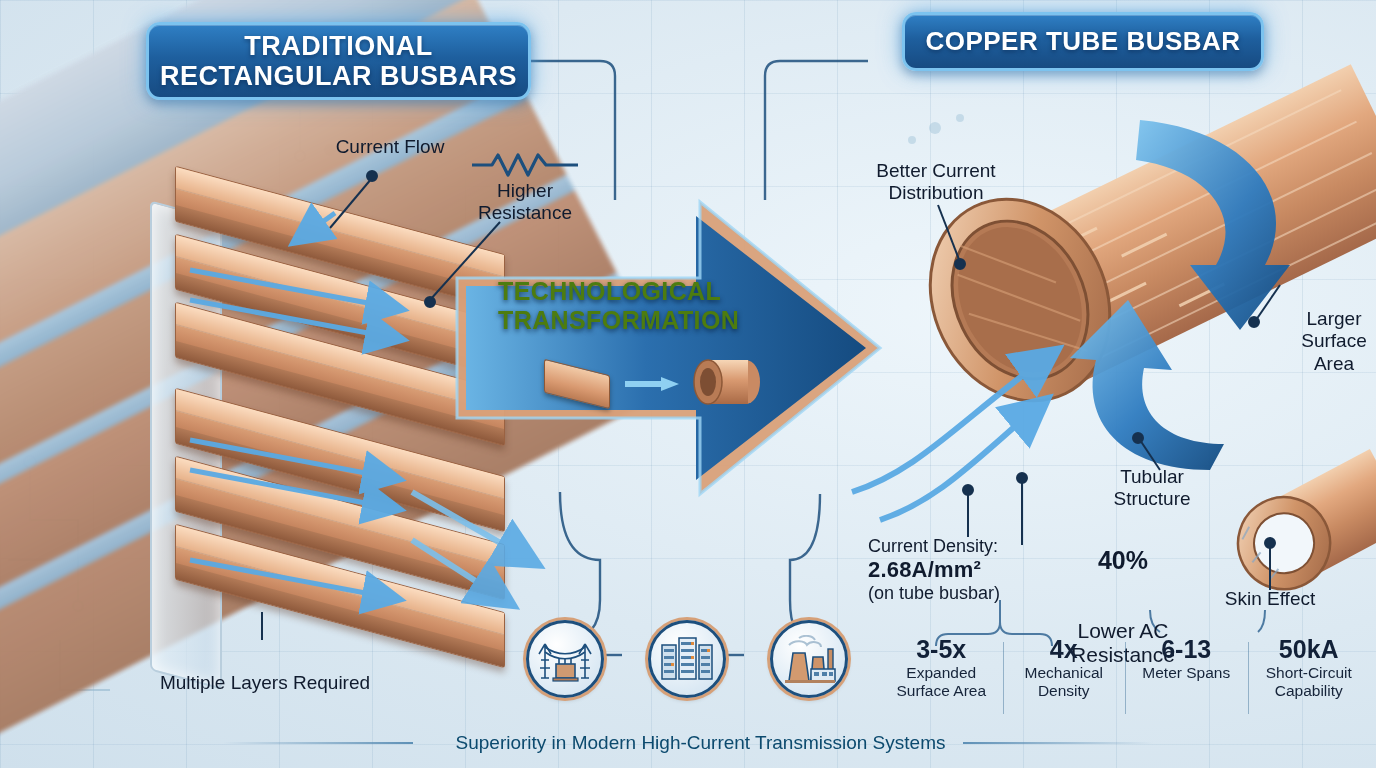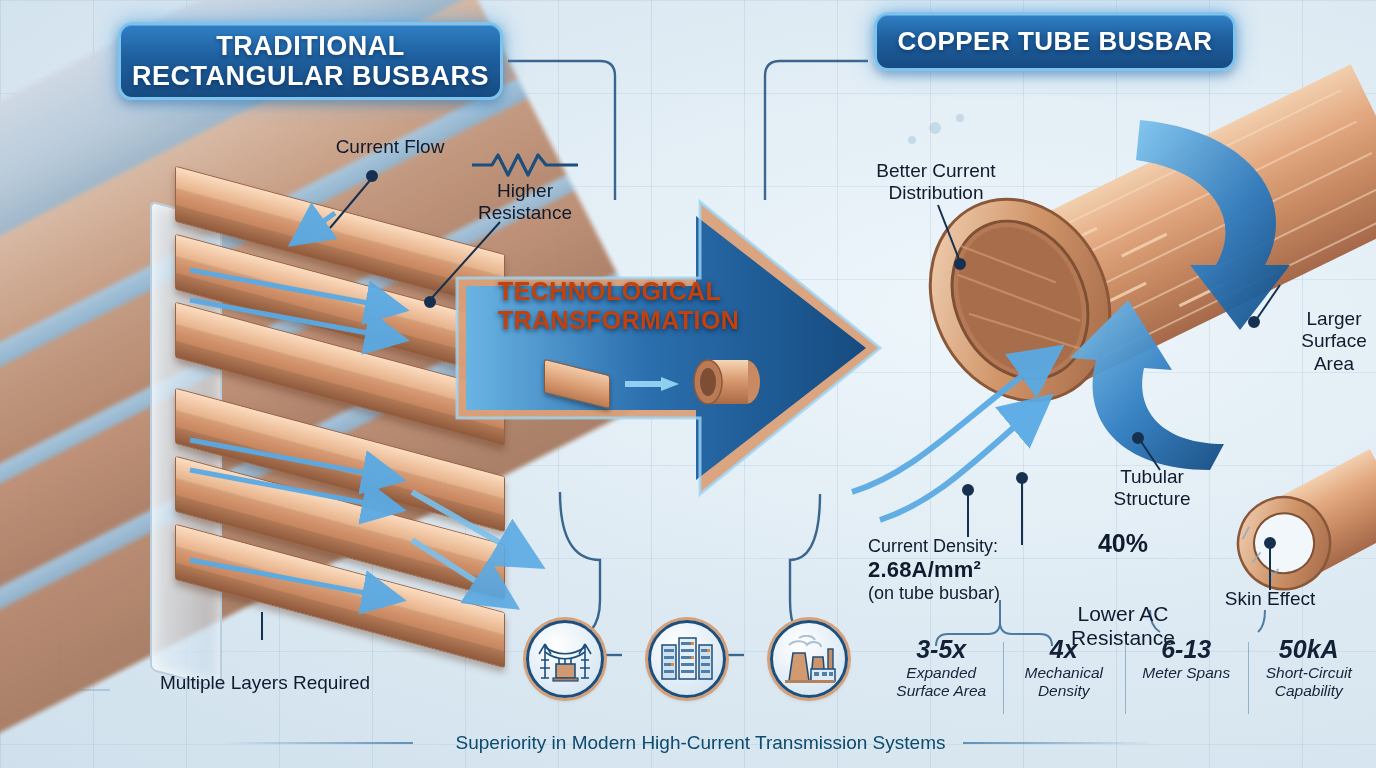--- a/index.html
+++ b/index.html
@@ -51,20 +51,21 @@
 
   
   .banner{
     position:absolute;
     border-radius:14px;
     background:linear-gradient(180deg,#2f7fc4 0%,#1e5f9e 45%,#174b82 100%);
     border:3px solid #7cc3ef;
     box-shadow:0 0 22px rgba(90,170,230,.75), 0 4px 10px rgba(20,50,90,.35), inset 0 1px 0 rgba(255,255,255,.25);
     display:flex; align-items:center; justify-content:center;
     text-align:center;
+    margin-left:28px;
   }
   .banner span{
     color:#ffffff;
     font-weight:bold;
     letter-spacing:.5px;
     text-shadow:0 2px 4px rgba(10,40,80,.6);
     line-height:1.12;
   }
   #banner-left{ left:118px; top:22px; width:385px; height:78px; }
   #banner-left span{ font-size:27px; }
@@ -99,21 +100,21 @@
     background:linear-gradient(90deg,rgba(226,238,246,.85),rgba(196,216,232,.6));
     border:2px solid #b9cedd; border-radius:6px;
     box-shadow:inset 0 0 16px rgba(255,255,255,.8);
   }
 
   
   .arrow-wrap{ position:absolute; left:440px; top:195px; width:460px; height:300px; }
 
   .arrow-label{
     position:absolute; left:58px; top:82px; width:270px;
-    color:#c2410c; font-weight:bold; font-size:25px; line-height:1.15;
+    color:#4d7c0f; font-weight:bold; font-size:25px; line-height:1.15;
     text-shadow:0 2px 5px rgba(5,30,60,.75);
     letter-spacing:.4px;
   }
   .mini-bar{
     position:absolute; left:104px; top:172px; width:66px; height:34px;
     transform:skewY(14deg);
     background:linear-gradient(180deg,#f2cba8,#d99a71 60%,#bb7b53);
     border:1px solid #8d5837; border-radius:3px;
     box-shadow:0 3px 5px rgba(0,0,0,.35);
   }
@@ -128,34 +129,34 @@
   .lbl{
     position:absolute;
     color:#101b2e;
     font-size:19px;
     line-height:1.18;
     text-align:center;
   }
 
   
   .stats{ position:absolute; left:880px; top:636px; width:490px; height:84px; display:flex; }
-  .stat{ flex:1; text-align:center; position:relative;font-style:italic; }
+  .stat{ flex:1; text-align:center; position:relative; }
   .stat + .stat::before{
     content:""; position:absolute; left:0; top:6px; bottom:6px; width:1px;
     background:rgba(60,110,150,.45);
   }
   .stat .v{ font-size:25px; font-weight:bold; color:#122138; line-height:1.05; }
   .stat .t{ font-size:15.5px; color:#16243a; line-height:1.14; margin-top:2px; }
 
   .density{ position:absolute; left:868px; top:536px; width:170px; color:#101b2e; }
   .density .d1{ font-size:18px; }
   .density .d2{ font-size:22px; font-weight:bold; letter-spacing:.2px; }
   .density .d3{ font-size:18px; }
 
-  .acres{ position:absolute; left:1060px; top:529px; width:126px; text-align:center; color:#101b2e;}
+  .acres{ position:absolute; left:1060px; top:546px; width:126px; text-align:center; color:#101b2e;}
   .acres .v{ font-size:25px; font-weight:bold; }
   .acres .t{ font-size:21px; line-height:1.16;margin-top:44px; }
 
   
   .appicons{ position:absolute; left:522px; top:616px; width:330px; height:92px; }
   .circ{
     position:absolute; width:78px; height:78px; top:4px;
     border-radius:50%;
     background:radial-gradient(circle at 38% 30%, #ffffff, #dbe9f4 70%, #cfe0ee);
     border:3px solid #1d4f7d;

